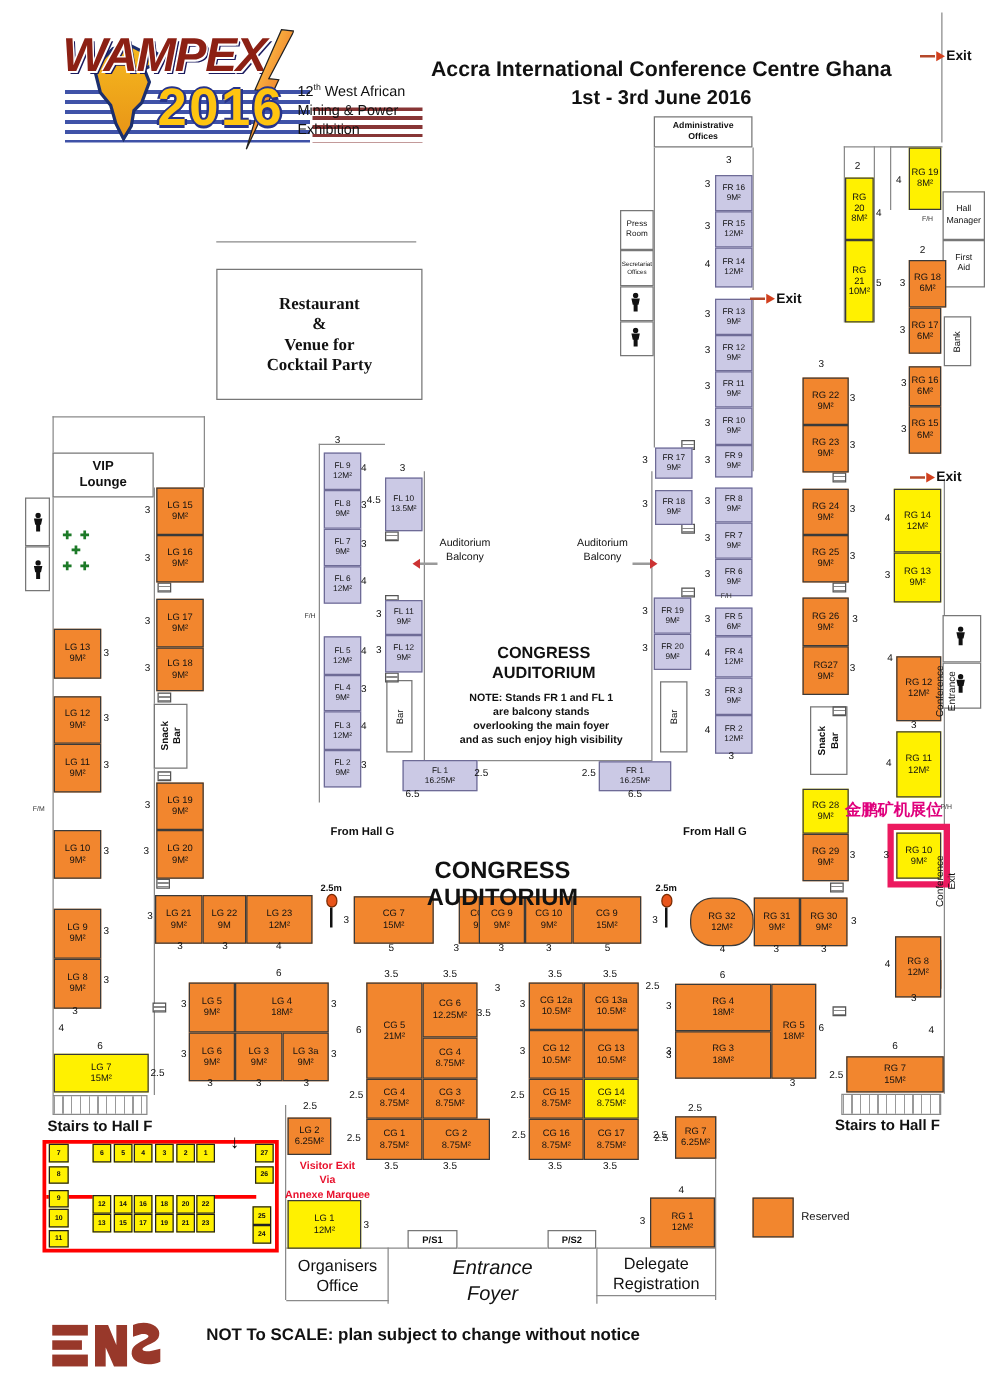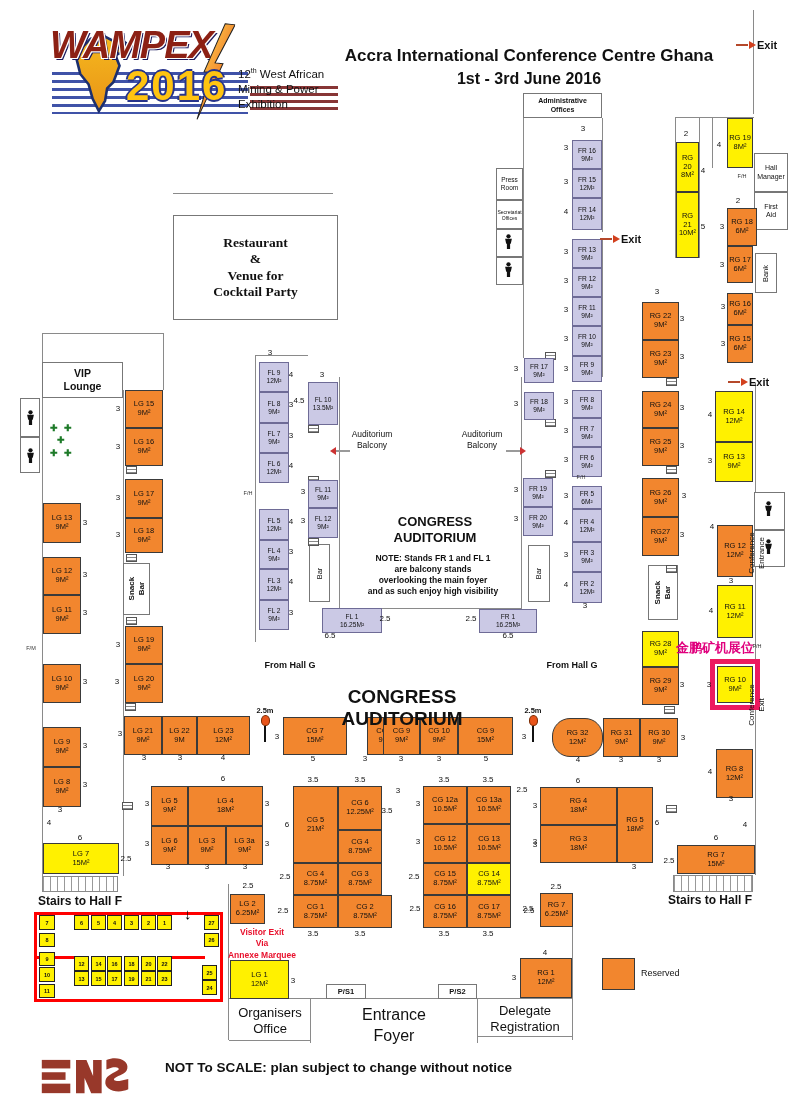--- a/index.html
+++ b/index.html
@@ -823,21 +823,21 @@
 overlooking the main foyer
 and as such enjoy high visibility</div>
     <div class="txt" style="left: 344px; top: 429px; font-size: 8.5px; text-align: center; font-weight: normal; line-height: 1.3; width: 56px;">Auditorium
 Balcony</div>
     <div class="txt" style="left: 452px; top: 429px; font-size: 8.5px; text-align: center; font-weight: normal; line-height: 1.3; width: 60px;">Auditorium
 Balcony</div>
     <div class="txt" style="left: 260px; top: 660px; font-size: 9px; text-align: center; font-weight: bold; line-height: 1.15; width: 60px;">From Hall G</div>
     <div class="txt" style="left: 542px; top: 660px; font-size: 9px; text-align: center; font-weight: bold; line-height: 1.15; width: 60px;">From Hall G</div>
     <div class="txt" style="left: 38px; top: 895px; font-size: 12px; text-align: left; font-weight: bold; line-height: 1.15; width: 110px;">Stairs to Hall F</div>
     <div class="txt" style="left: 668px; top: 894px; font-size: 12px; text-align: left; font-weight: bold; line-height: 1.15; width: 110px;">Stairs to Hall F</div>
-    <div class="txt" style="left: 330px; top: 1005px; font-size: 16px; text-align: center; font-weight: normal; line-height: 1.3; width: 128px;">Entrance
+    <div class="txt" style="left: 330px; top: 1005px; font-size: 16px; text-align: center; font-weight: normal; line-height: 1.3; width: 128px; font-style: italic;">Entrance
 Foyer</div>
     <div class="txt" style="left: 229px; top: 1005px; font-size: 13px; text-align: center; font-weight: normal; line-height: 1.25; width: 82px;">Organisers
 Office</div>
     <div class="txt" style="left: 477px; top: 1003px; font-size: 13px; text-align: center; font-weight: normal; line-height: 1.25; width: 96px;">Delegate
 Registration</div>
     <div class="txt" style="left: 224px; top: 927px; font-size: 8.5px; text-align: center; font-weight: bold; line-height: 1.35; width: 76px; color: rgb(232, 17, 45);">Visitor Exit
 Via
 Annexe Marquee</div>
     <div class="txt" style="left: 676px; top: 641px; font-size: 13px; text-align: left; font-weight: bold; line-height: 1.15; width: 82px; color: rgb(224, 0, 125);">金鹏矿机展位</div>
     <div class="txt" style="left: 734px; top: 543px; font-size: 8px; text-align: center; font-weight: normal; line-height: 1.25; width: 46px; transform: rotate(-90deg);">Conference

